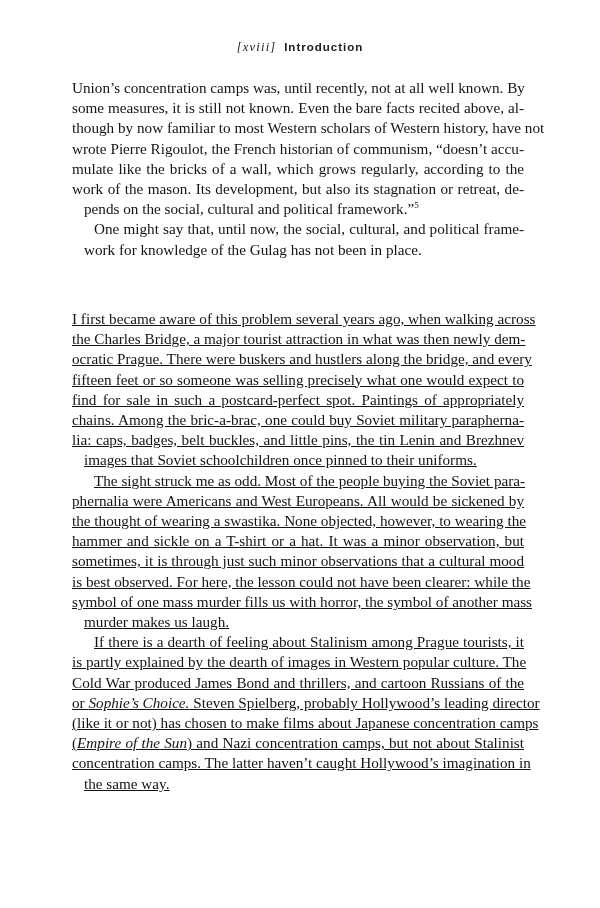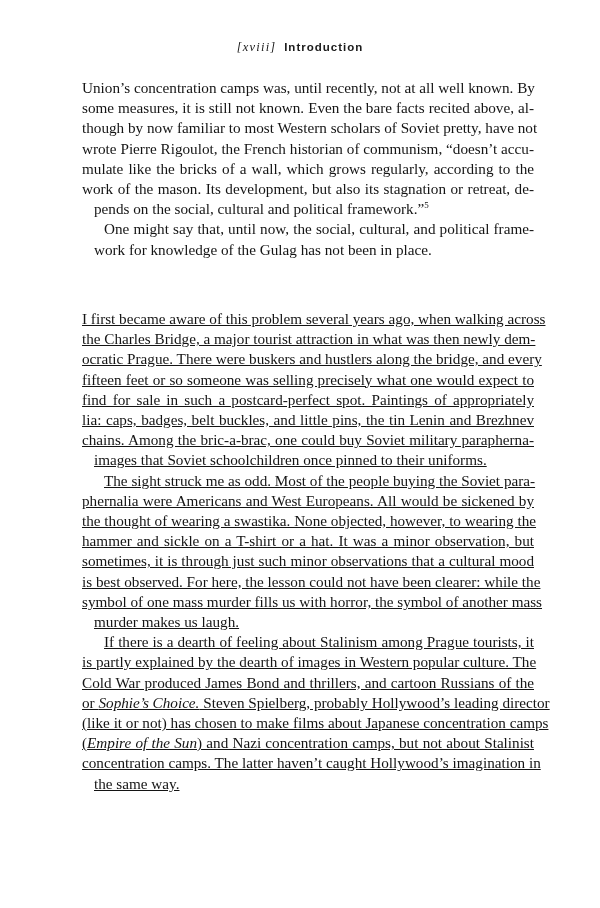--- a/index.html
+++ b/index.html
@@ -40,21 +40,21 @@
       margin-right: 4px;
     }
     .running-head .section-title {
       font-family: "Liberation Sans", sans-serif;
       font-weight: bold;
       font-size: 11.5px;
       letter-spacing: 1px;
     }
     .body-text {
       position: absolute;
-      left: 82px;
+      left: 72px;
       width: 452px;
       font-family: "Liberation Serif", serif;
       font-size: 15.2px;
       line-height: 20.2px;
       text-align: justify;
       hyphens: none;
       color: #141414;
     }
     .block-1 { top: 78px; }
     .block-2 { top: 309px; text-decoration: underline; }
@@ -88,41 +88,41 @@
 
   <div class="running-head">
     <span class="folio">[xviii]</span>
     <span class="section-title">Introduction</span>
   </div>
 
   <div class="body-text block-1">
     <div class="paragraph">
       <span class="line">Union’s concentration camps was, until recently, not at all well known. By</span>
       <span class="line">some measures, it is still not known. Even the bare facts recited above, al-</span>
-      <span class="line">though by now familiar to most Western scholars of Soviet pretty, have not</span>
+      <span class="line">though by now familiar to most Western scholars of Western history, have not</span>
       <span class="line">wrote Pierre Rigoulot, the French historian of communism, “doesn’t accu-</span>
       <span class="line">mulate like the bricks of a wall, which grows regularly, according to the</span>
       <span class="line">work of the mason. Its development, but also its stagnation or retreat, de-</span>
       <span class="line last"><span>pends on the social, cultural and political framework.”</span><sup class="fn">5</sup></span>
     </div>
     <div class="paragraph">
       <span class="line indent">One might say that, until now, the social, cultural, and political frame-</span>
       <span class="line last">work for knowledge of the Gulag has not been in place.</span>
     </div>
   </div>
 
   <div class="body-text block-2">
     <div class="paragraph">
       <span class="line">I first became aware of this problem several years ago, when walking across</span>
       <span class="line">the Charles Bridge, a major tourist attraction in what was then newly dem-</span>
       <span class="line">ocratic Prague. There were buskers and hustlers along the bridge, and every</span>
       <span class="line">fifteen feet or so someone was selling precisely what one would expect to</span>
       <span class="line">find for sale in such a postcard-perfect spot. Paintings of appropriately</span>
+      <span class="line">chains. Among the bric-a-brac, one could buy Soviet military paraphernа-</span>
       <span class="line">lia: caps, badges, belt buckles, and little pins, the tin Lenin and Brezhnev</span>
-      <span class="line">chains. Among the bric-a-brac, one could buy Soviet military paraphernа-</span>
       <span class="line last">images that Soviet schoolchildren once pinned to their uniforms.</span>
     </div>
 
     <div class="paragraph">
       <span class="line indent">The sight struck me as odd. Most of the people buying the Soviet para-</span>
       <span class="line">phernalia were Americans and West Europeans. All would be sickened by</span>
       <span class="line">the thought of wearing a swastika. None objected, however, to wearing the</span>
       <span class="line">hammer and sickle on a T-shirt or a hat. It was a minor observation, but</span>
       <span class="line">sometimes, it is through just such minor observations that a cultural mood</span>
       <span class="line">is best observed. For here, the lesson could not have been clearer: while the</span>

